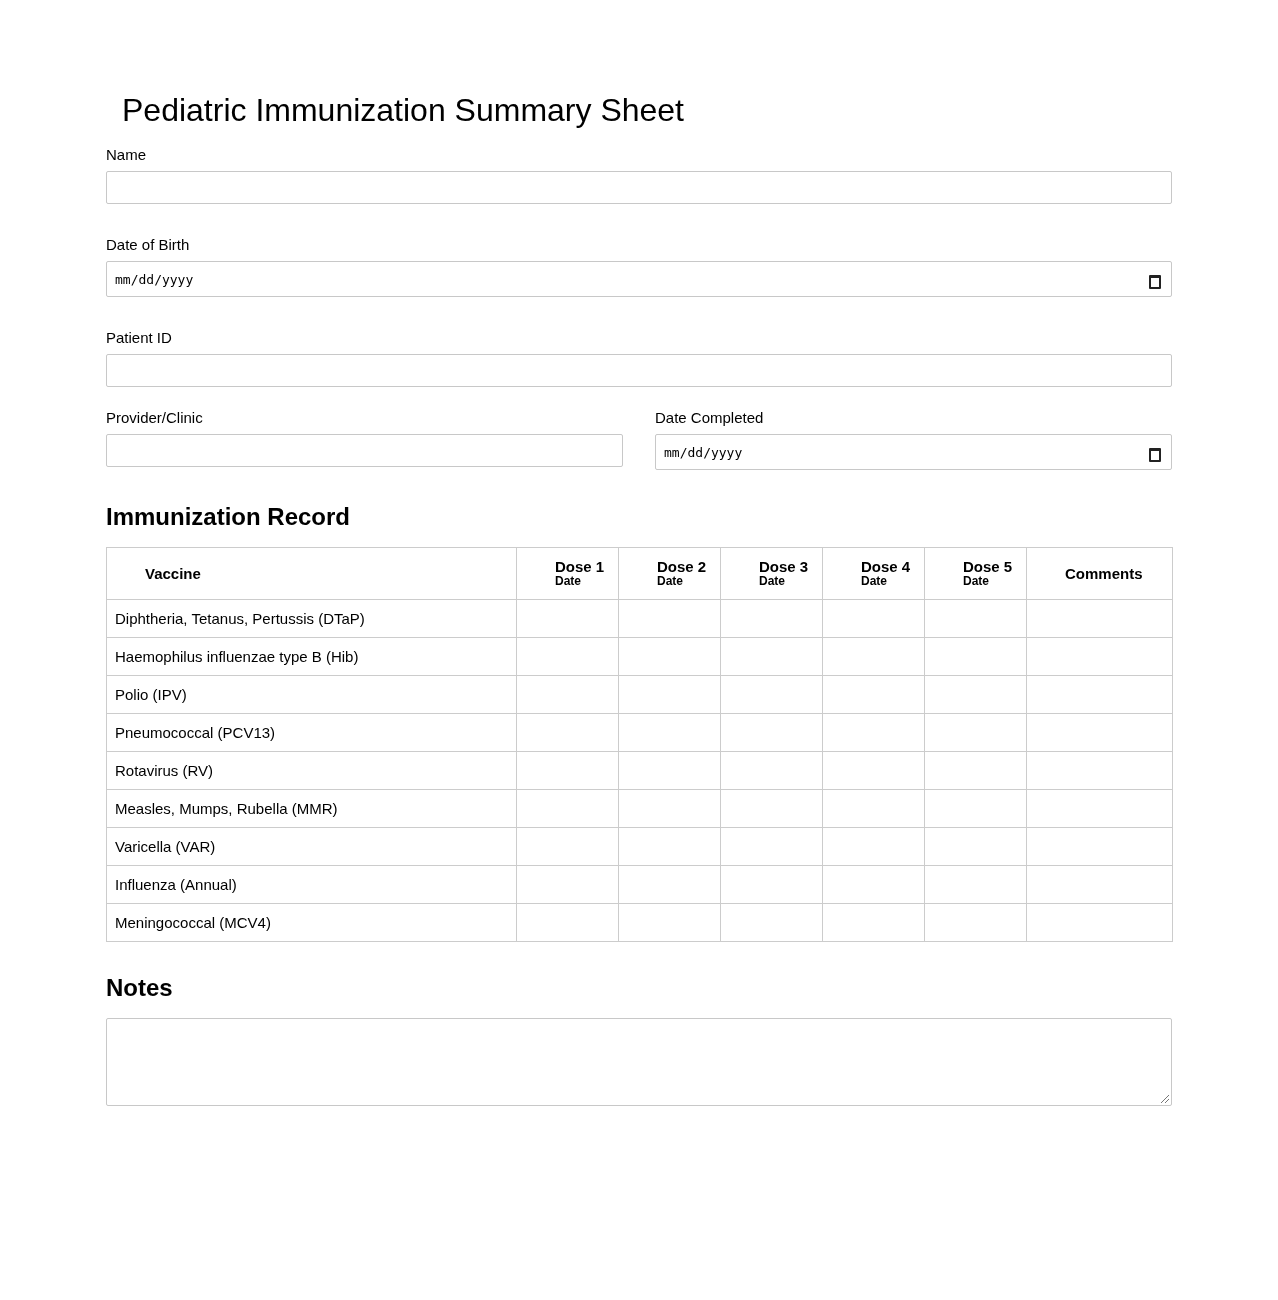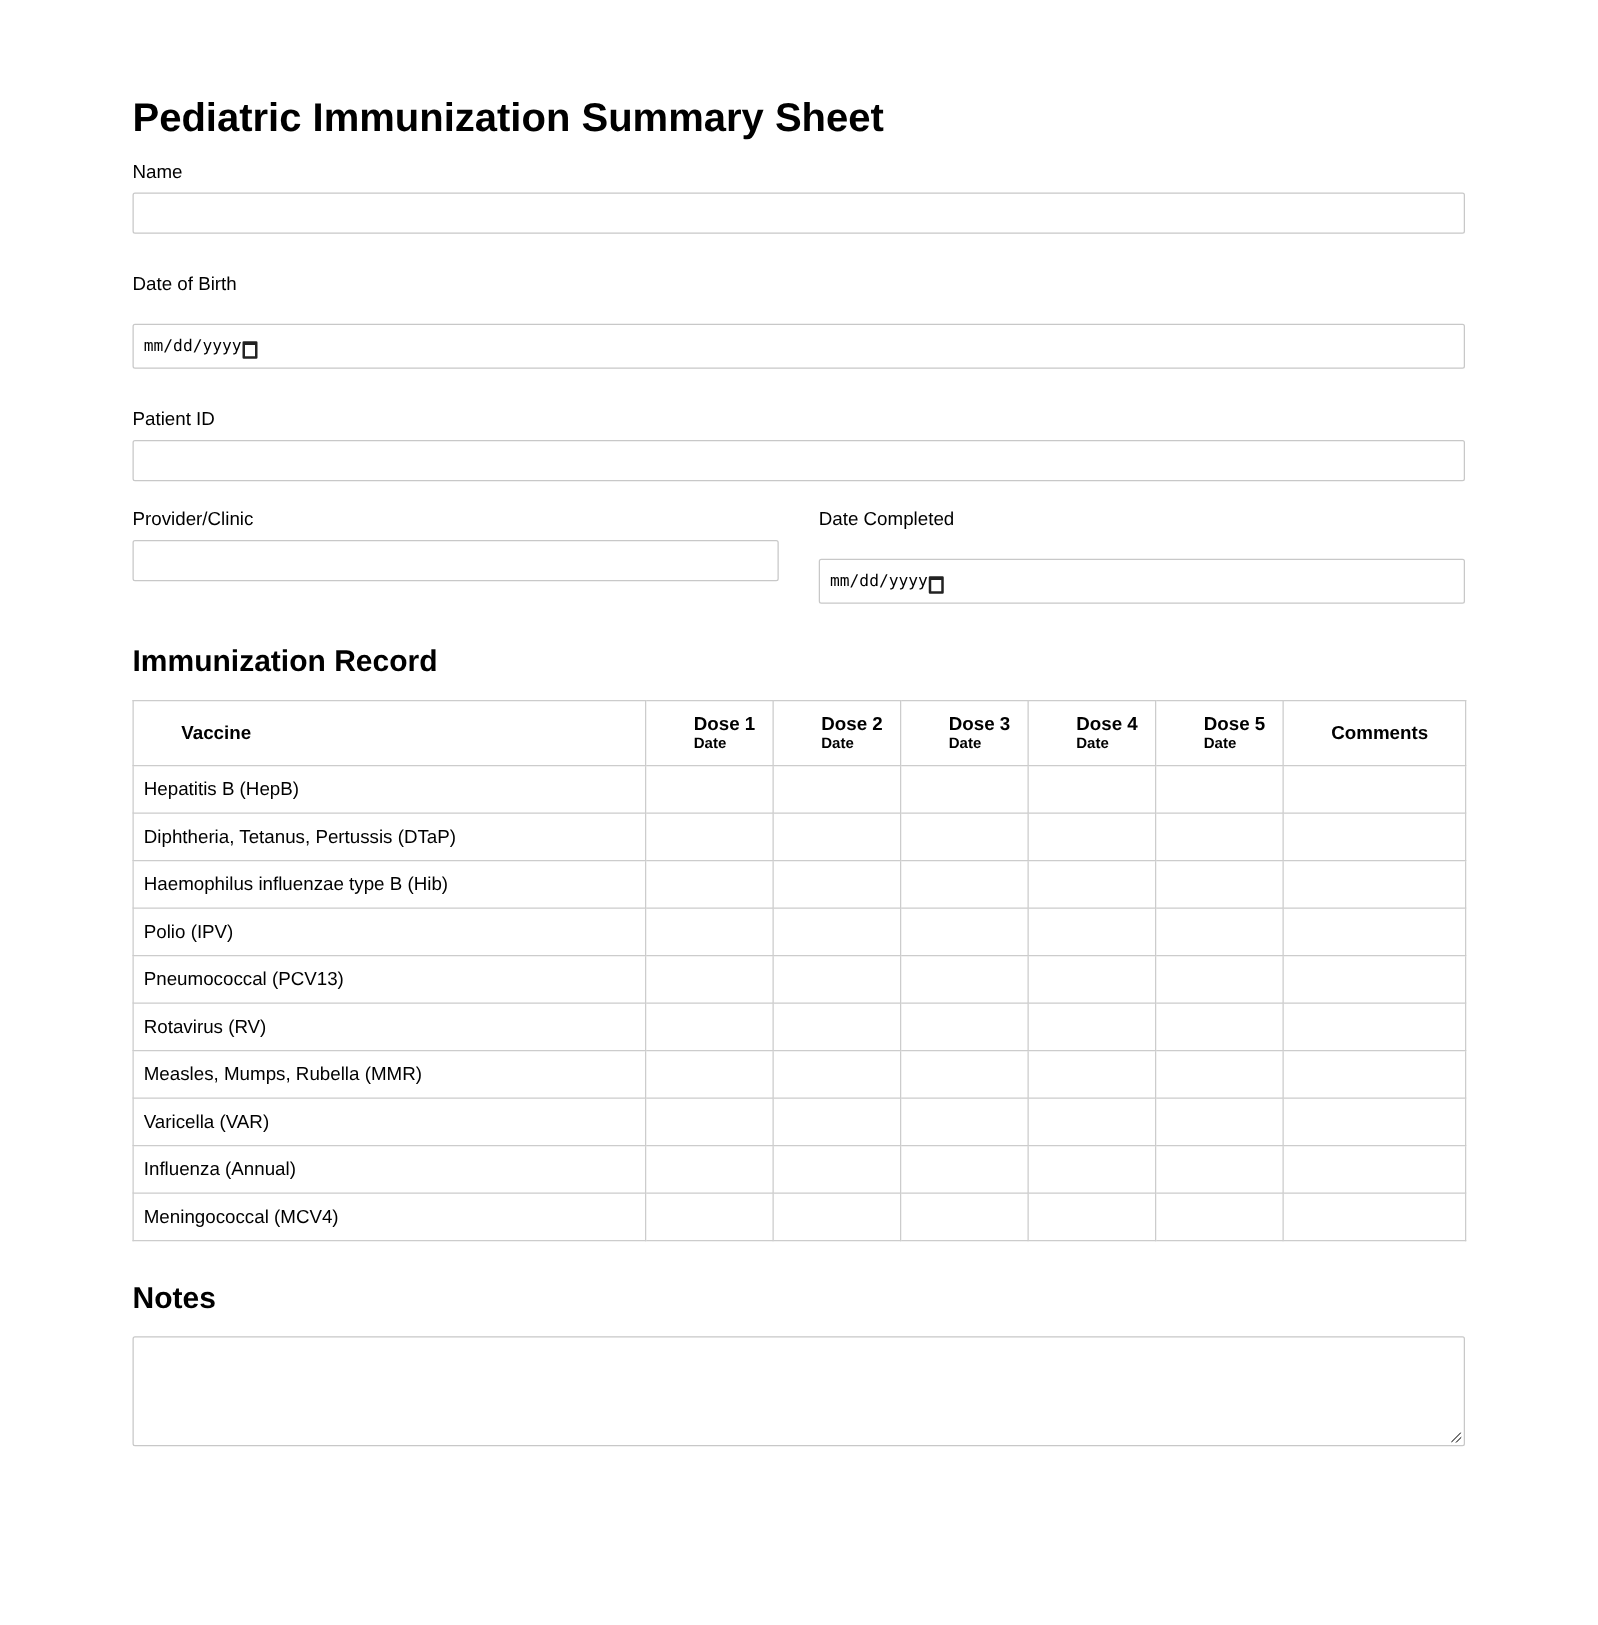--- a/index.html
+++ b/index.html
@@ -9,23 +9,23 @@
       width: 1278px;
       min-height: 1300px;
     }
     .page {
       position: relative;
       margin-left: 106px;
       width: 1066px;
       padding-top: 74px;
     }
     h1 {
-      margin: 0;
+      margin: 16px;
       font-size: 32px;
-      font-weight: bold;
+      font-weight: normal;
       line-height: 40px;
       height: 40px;
     }
     .row {
       display: flex;
       gap: 32px;
     }
     .row1 { margin-top: 15px; flex-direction: column; }
     .row2 { margin-top: 22px; }
     .field { flex: 1 1 0; display: flex; flex-direction: column; }
@@ -43,21 +43,21 @@
       border-radius: 2px;
       background: #fff;
       position: relative;
     }
     .input.date {
       height: 36px;
       display: flex;
       align-items: center;
       padding-left: 8px;
       padding-right: 10px;
-      margin-top: 15px;
+      justify-content: space-between;
     }
     .date-placeholder {
       font-family: "DejaVu Sans Mono", monospace;
       font-size: 13px;
       color: #000;
       letter-spacing: 0px;
     }
     .cal-icon {
       width: 13px;
       height: 13px;
@@ -191,29 +191,20 @@
           </th>
         <th>
             <span class="dose-name">Dose 5</span>
             <span class="dose-sub">Date</span>
           </th>
         <th>Comments</th>
       </tr>
     </thead>
     <tbody>
       <tr>
-        <td>Hepatitis B (HepB)</td>
-        <td></td>
-        <td></td>
-        <td></td>
-        <td></td>
-        <td></td>
-        <td></td>
-      </tr>
-      <tr>
         <td>Diphtheria, Tetanus, Pertussis (DTaP)</td>
         <td></td>
         <td></td>
         <td></td>
         <td></td>
         <td></td>
         <td></td>
       </tr>
       <tr>
         <td>Haemophilus influenzae type B (Hib)</td>

